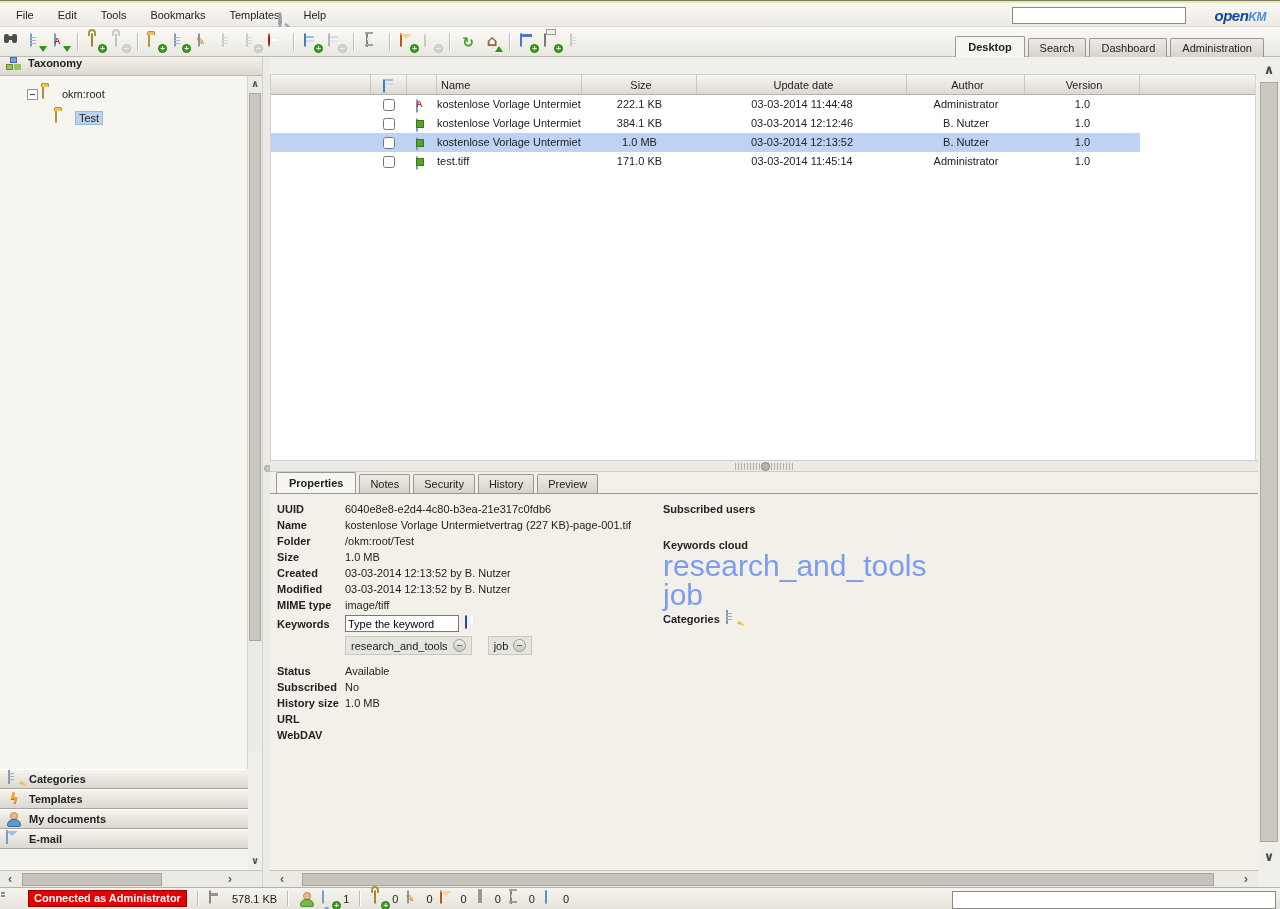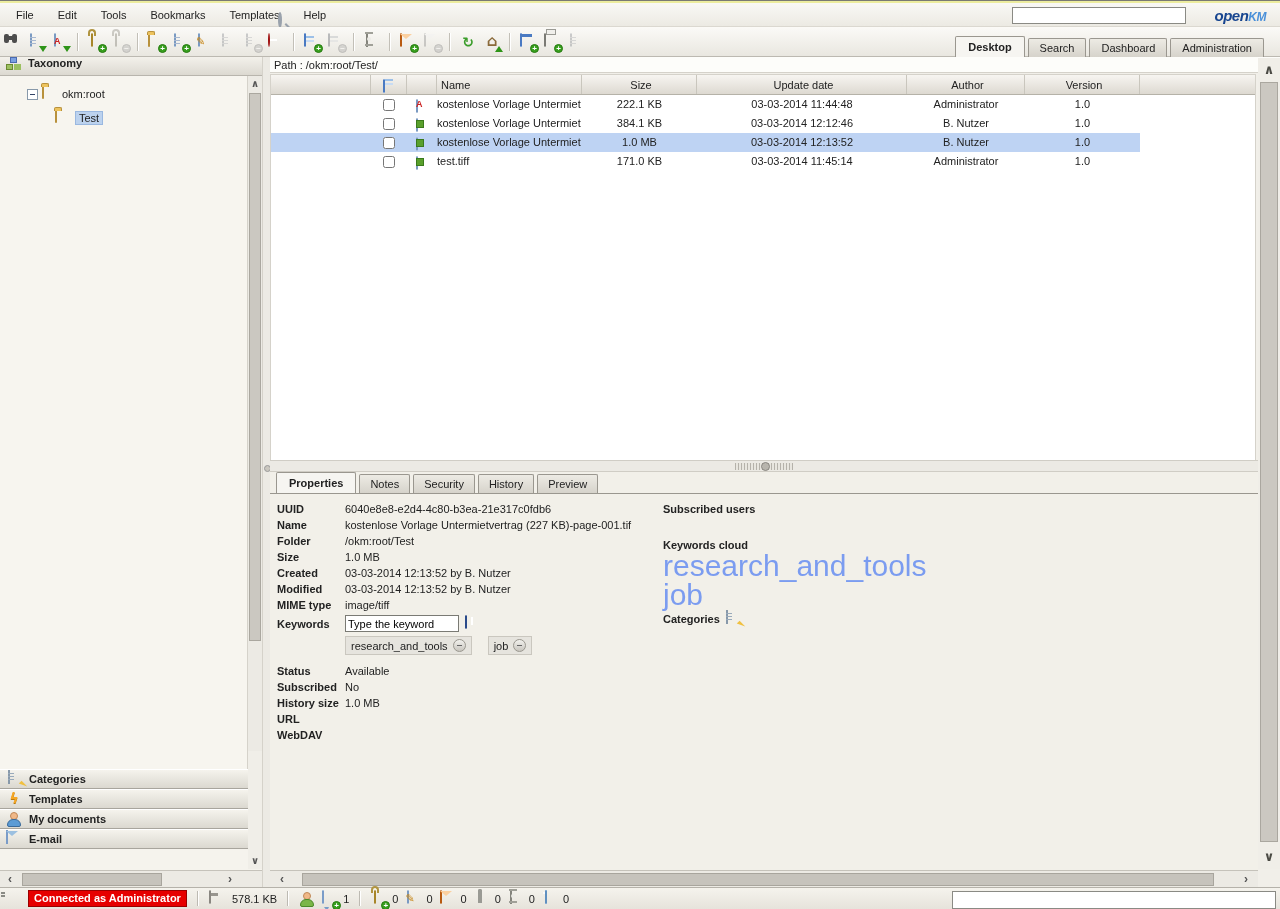--- a/index.html
+++ b/index.html
@@ -315,21 +315,20 @@
       <span class="hthumb" style="left:22px;width:140px;"></span>
       <span class="ar rt" style="left:222px;"></span>
     </div>
   </div>
 
   <div class="splitv">
       <span class="knob"></span>
     </div>
 
   <div class="content">
-    <div class="pathbar"><span>Path : /okm:root/Test/</span></div>
 
     <div class="tablearea">
       <div class="thead">
         <span class="th c0"></span>
         <span class="th c1">
             <span class="ic"><span class="i-panel"></span></span>
           </span>
         <span class="th c2"></span>
         <span class="th c3">Name</span>
         <span class="th c4">Size</span>

